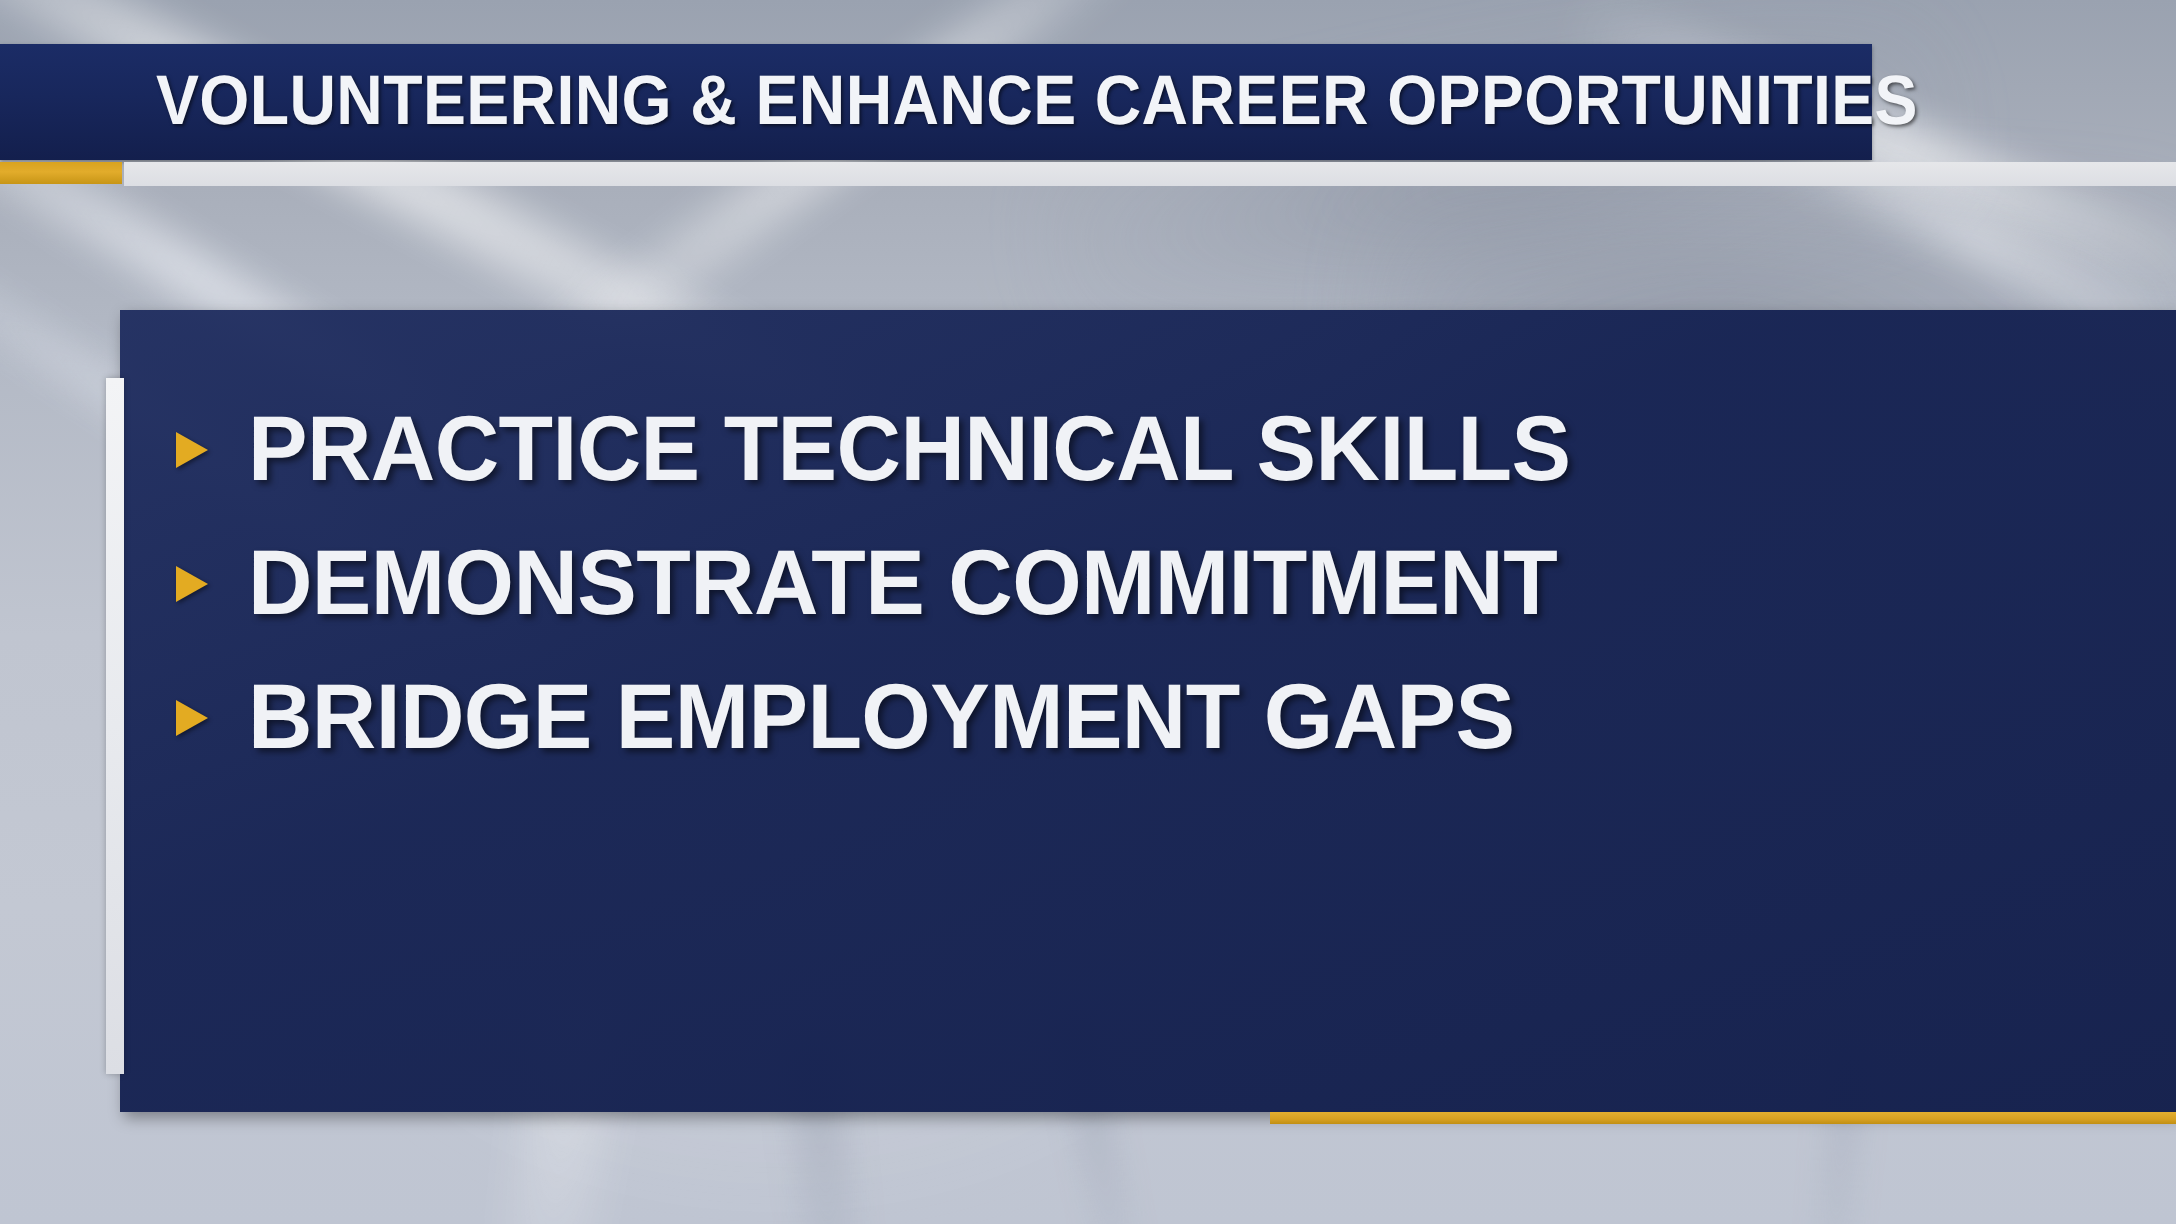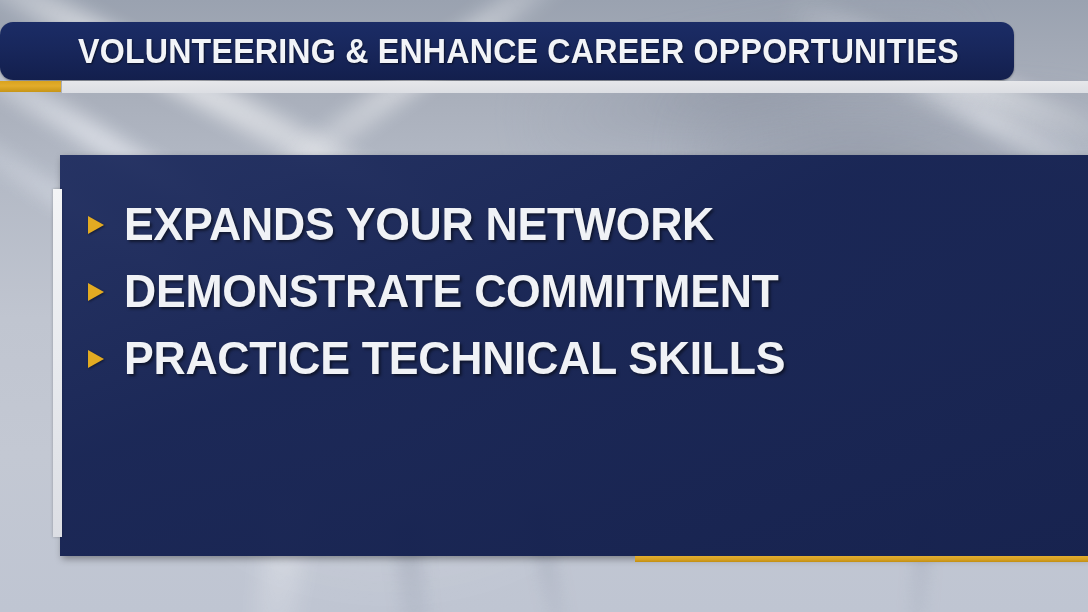--- a/index.html
+++ b/index.html
@@ -97,25 +97,24 @@
     left: 150px; top: 300px; width: 480px; height: 300px;
     background: radial-gradient(ellipse at 50% 50%, rgba(255,255,255,.35) 0%, rgba(255,255,255,0) 70%);
     filter: blur(30px);
   }
 
   
   .title-band {
     position: absolute;
     left: 0;
     top: 22px;
-    width: 1014px;
+    width: 936px;
     height: 58px;
     background: linear-gradient(180deg, #1b2c66 0%, #18275c 45%, #131f4d 100%);
     box-shadow: 0 1px 2px rgba(0,0,0,.35);
-    border-radius: 13px;
   }
   .title-text {
     position: absolute;
     left: 78px;
     top: 50%;
     transform: translateY(-50%) scaleX(0.92);
     transform-origin: left center;
     color: #f2f4f8;
     font-size: 35px;
     font-weight: bold;
@@ -239,25 +238,25 @@
   <div class="band-gold"></div>
   <div class="band-gray"></div>
 
   <div class="panel"></div>
   <div class="panel-left-accent"></div>
   <div class="panel-bottom-gold"></div>
 
   <div class="list">
     <div class="bullet-row">
       <span class="bullet-marker"></span>
-      <span class="bullet-label">EXPANDS YOUR NETWORK</span>
+      <span class="bullet-label">PRACTICE TECHNICAL SKILLS</span>
     </div>
     <div class="bullet-row">
       <span class="bullet-marker"></span>
       <span class="bullet-label">DEMONSTRATE COMMITMENT</span>
     </div>
     <div class="bullet-row">
       <span class="bullet-marker"></span>
-      <span class="bullet-label">PRACTICE TECHNICAL SKILLS</span>
+      <span class="bullet-label">BRIDGE EMPLOYMENT GAPS</span>
     </div>
   </div>
 
 </div>
 
 </body></html>

